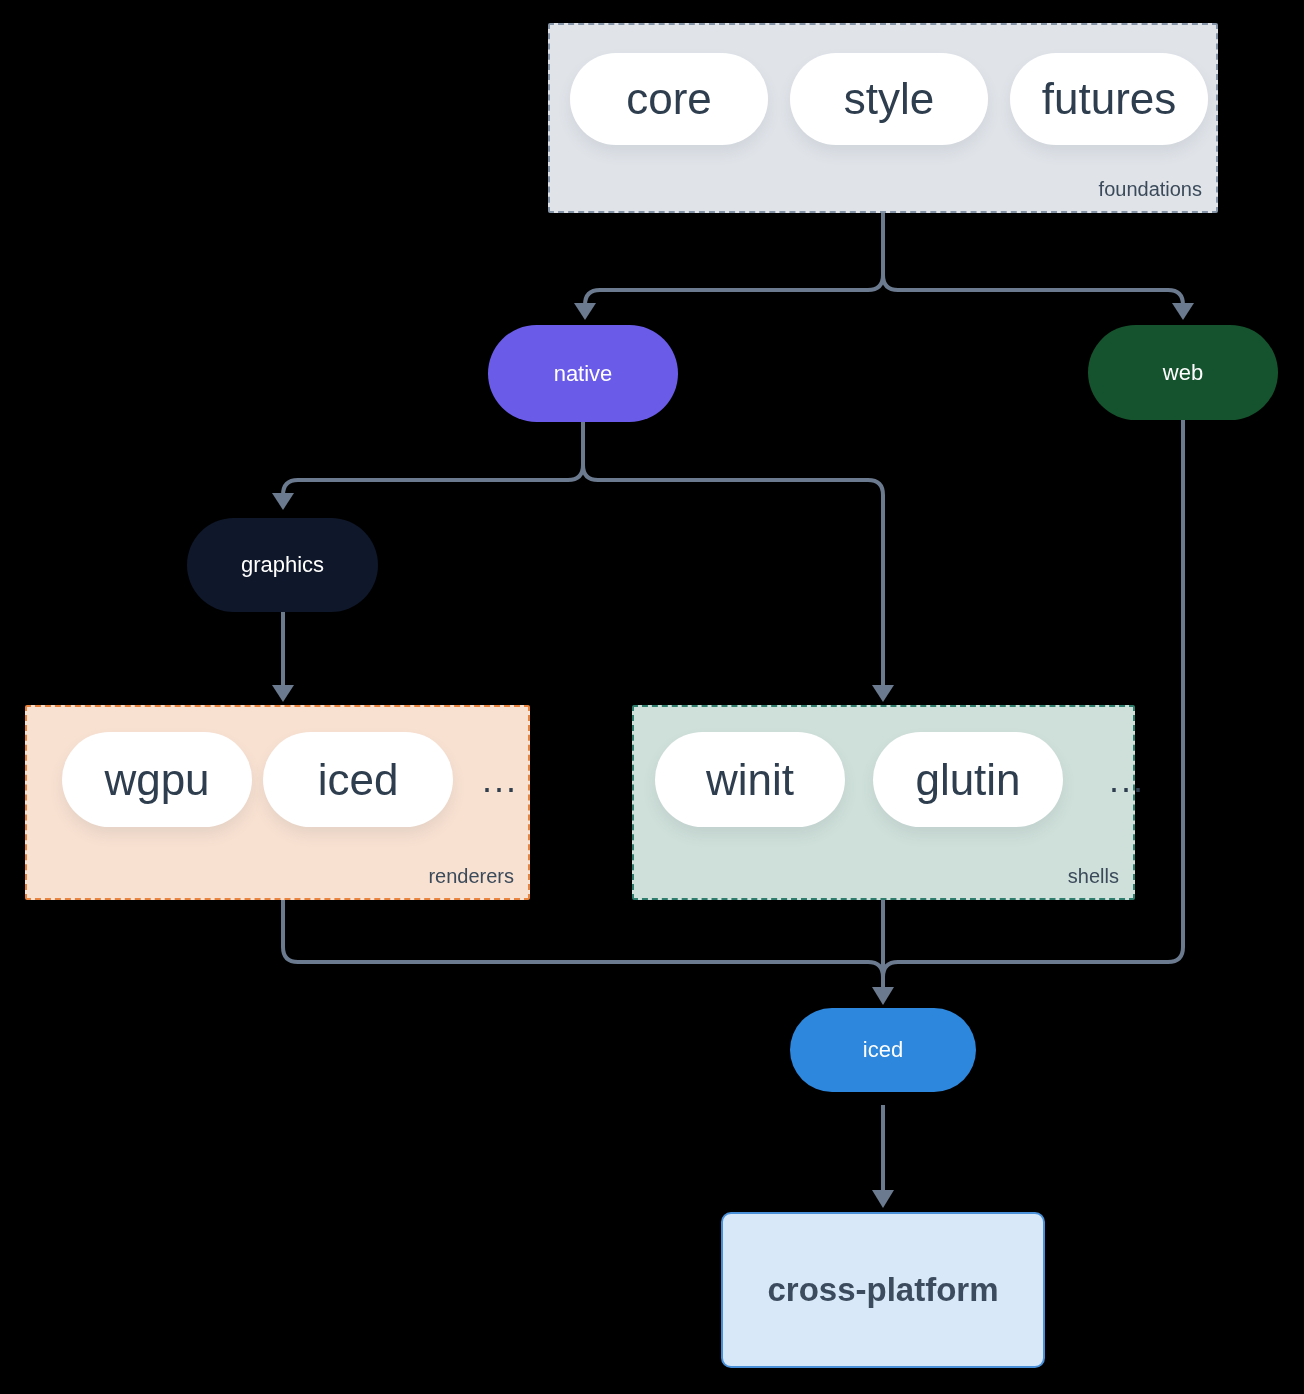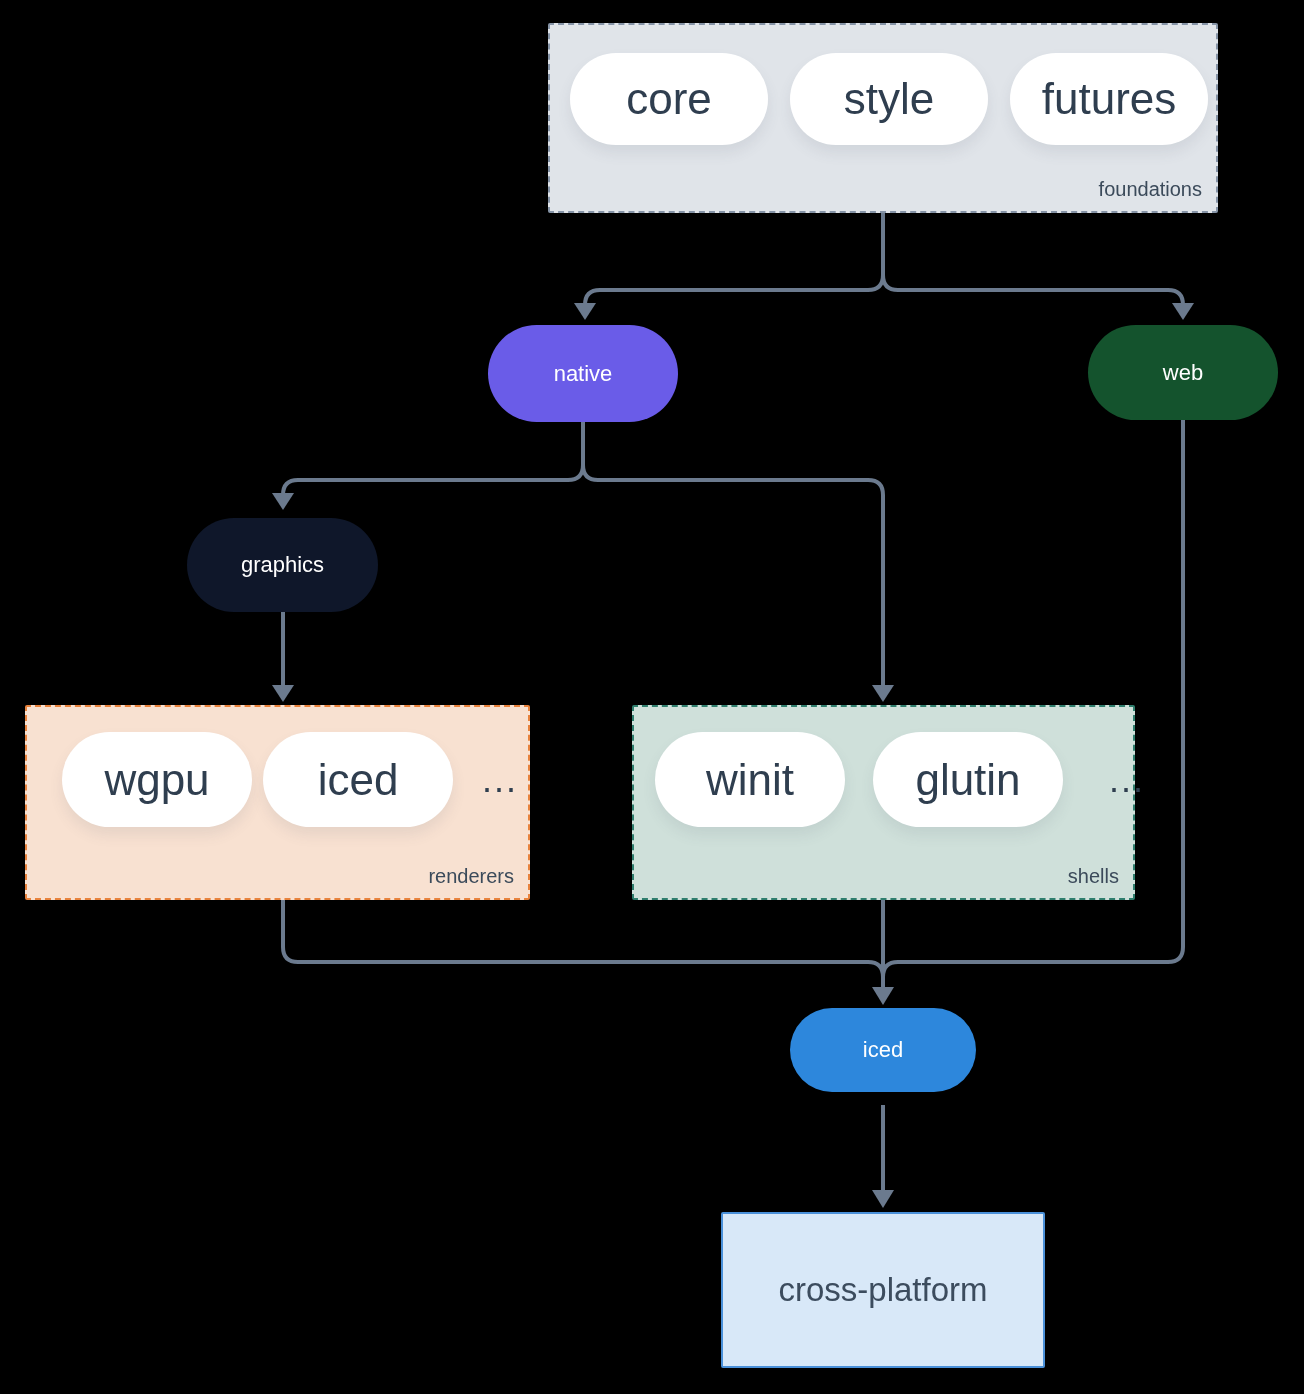--- a/index.html
+++ b/index.html
@@ -58,23 +58,23 @@
     border-radius:60px;font-size:22px;color:#ffffff;
   }
   .node-native{left:488px;top:325px;width:190px;height:97px;background:#6a5ce8;}
   .node-web{left:1088px;top:325px;width:190px;height:95px;background:#14532d;}
   .node-graphics{left:187px;top:518px;width:191px;height:94px;background:#0f172a;}
   .node-iced{left:790px;top:1008px;width:186px;height:84px;background:#2d87dc;}
 
   .app-box{
     position:absolute;z-index:2;box-sizing:border-box;
     left:721px;top:1212px;width:324px;height:156px;
-    background:#d8e8f8;border:2px solid #4a90d9;border-radius:2px;
+    background:#d8e8f8;border:2px solid #4a90d9;border-radius:10px;
     display:flex;flex-direction:column;align-items:center;justify-content:center;
-    font-size:33px;color:#3c4c5e;line-height:1.4;
+    font-size:33px;color:#3c4c5e;line-height:1.4;font-weight:bold;
   }
 </style>
 </head>
 <body>
 
 <svg id="edges" width="1304" height="1394" viewBox="0 0 1304 1394">
 
   <path class="edge" d="M883 212 V275 Q883 290 868 290 H600 Q585 290 585 305 V303"></path>
   <path class="arrowhead" d="M574 303 L596 303 L585 320 Z"></path>
 

